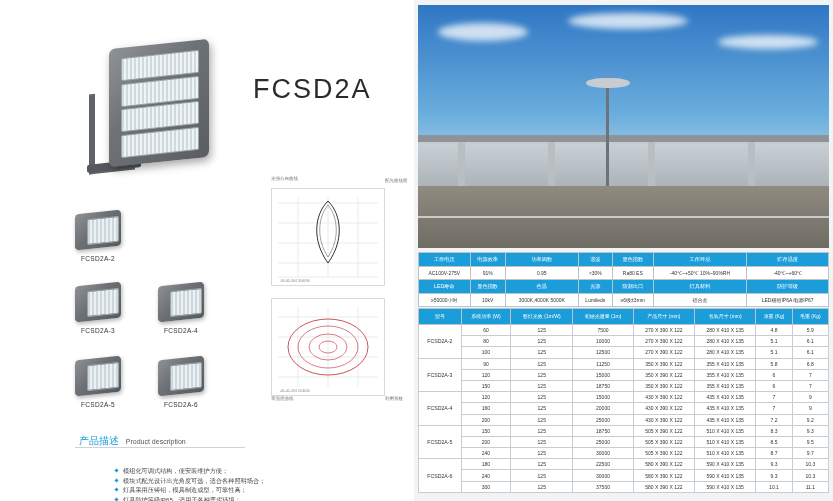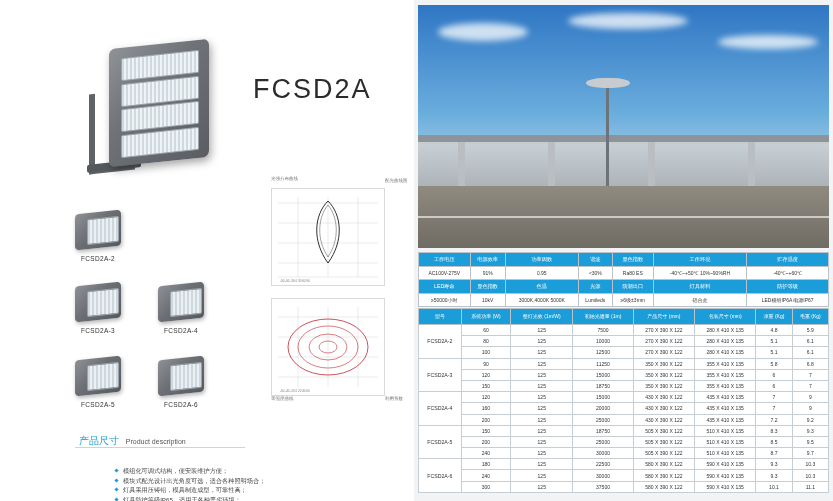--- a/index.html
+++ b/index.html
@@ -139,21 +139,21 @@
     <div class="thumb" style="left:22px;top:342px;">
       <div class="tb"></div>
       <div class="tcap">FCSD2A-5</div>
     </div>
     <div class="thumb" style="left:105px;top:342px;">
       <div class="tb"></div>
       <div class="tcap">FCSD2A-6</div>
     </div>
 
     <div class="desc-title">
-      <span style="font-size:10px;color:#1b9dd9;">产品尺寸</span>
+      <span style="font-size:10px;color:#1b9dd9;">产品描述</span>
       <span>Product description</span>
     </div>
     <div class="desc-line" style="top:431px;"></div>
     <ul class="desc-list">
       <li>模组化可调式结构，便安装维护方便；</li>
       <li>模块式配光设计出光角度可选，适合各种照明场合；</li>
       <li>灯具采用压铸铝，模具制造成型，可靠性高；</li>
       <li>灯具防护等级IP65，适用于各种恶劣环境；</li>
       <li>采用进口天基地高效能铝散热；</li>
       <li>智能恒流驱动电路，可调光调节灵敏度；</li>

